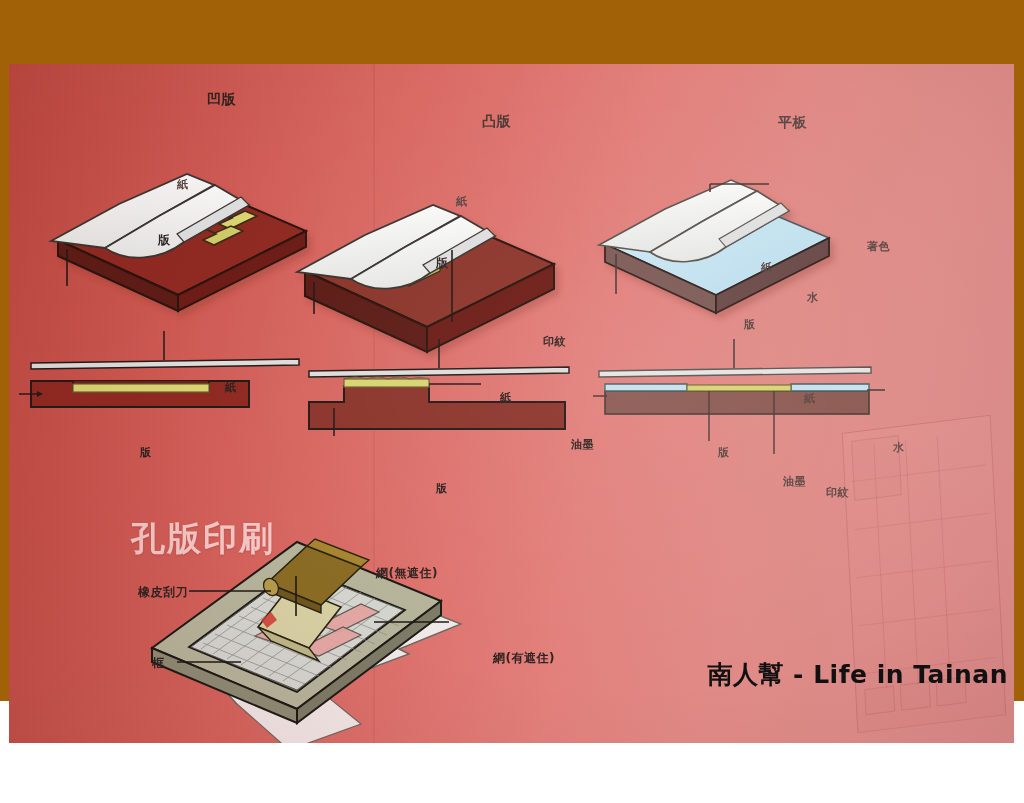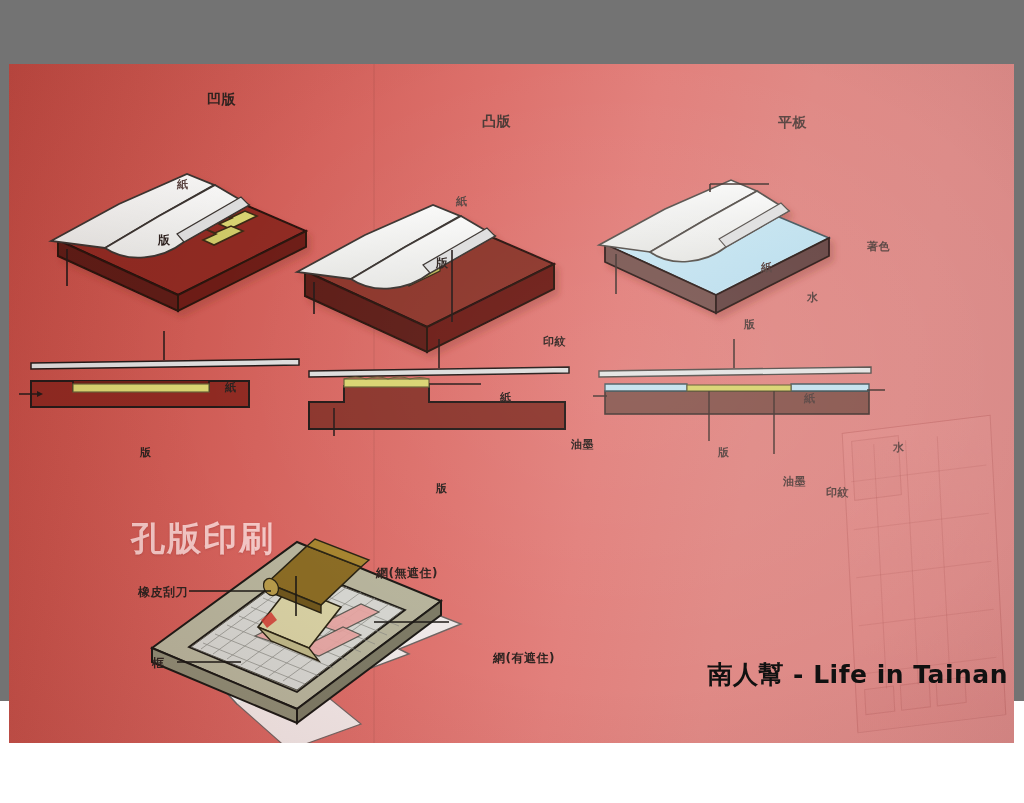--- a/index.html
+++ b/index.html
@@ -7,21 +7,21 @@
   html, body {
     margin: 0; padding: 0;
     width: 1024px; height: 803px;
     background: #ffffff;
     font-family: "DejaVu Sans", "Liberation Sans", sans-serif;
     overflow: hidden;
   }
   #page {
     position: relative;
     width: 1024px; height: 701px;
-    background: #737373;
+    background: #a16207;
   }
 
   
   #photo {
     position: absolute;
     left: 9px; top: 64px;
     width: 1005px; height: 679px;
     background: linear-gradient(100deg,
         #bf4a42 0%,
         #c8544c 12%,

